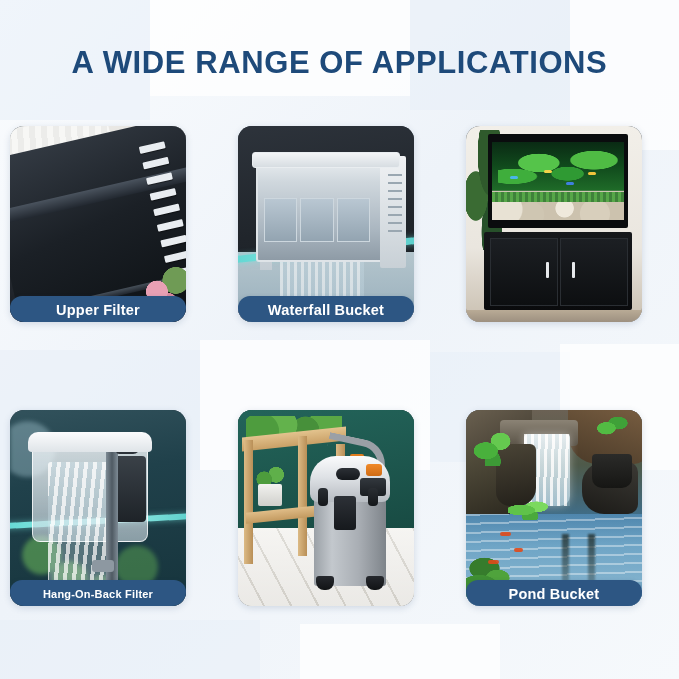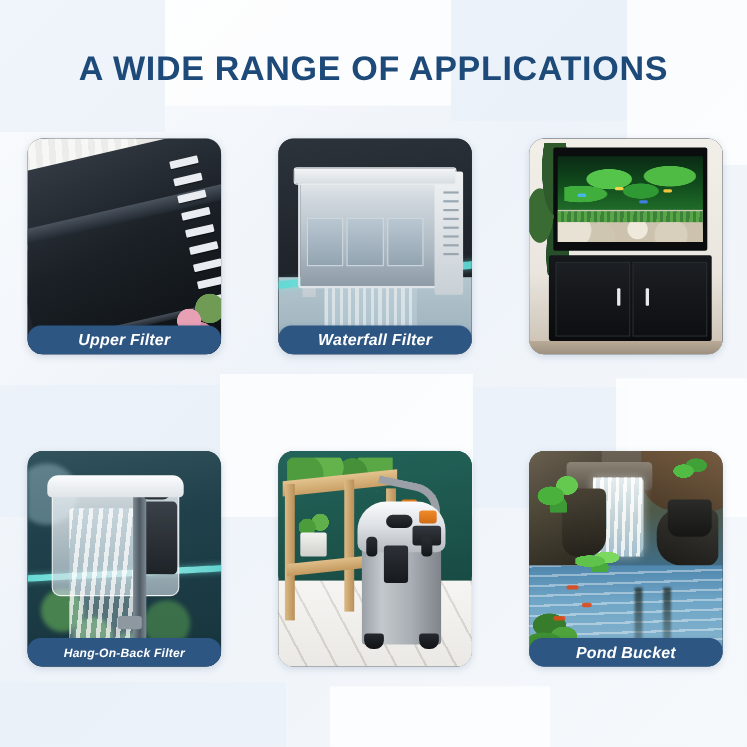--- a/index.html
+++ b/index.html
@@ -42,29 +42,28 @@
     color: #1e4a7a;
     z-index: 5;
     line-height: 38px;
     white-space: nowrap;
   }
 
   
   #cards-grid {
     position: absolute;
     top: 126px;
-    left: 25px;
+    left: 10px;
     width: 629px;
     z-index: 4;
     display: grid;
     grid-template-columns: repeat(3, 176px);
     grid-template-rows: repeat(2, 196px);
     column-gap: 52px;
     row-gap: 88px;
-    font-style: italic;
   }
 
   .card {
     position: relative;
     width: 176px;
     height: 196px;
     border-radius: 14px;
     overflow: hidden;
     box-shadow: 0 2px 7px rgba(40, 70, 110, .17);
     background: #202a33;
@@ -365,21 +364,21 @@
           <i></i>
           <i></i>
           <i></i>
           <i></i>
           <i></i>
           <i></i>
           <i></i>
       </div>
       <div class="wf-lid"></div>
     </div>
-    <div class="card-label">Waterfall Filter</div>
+    <div class="card-label">Waterfall Bucket</div>
   </div>
 
   <div class="card">
     <div class="card-photo sc-bottom">
       <div class="bt-frond"></div>
       <div class="bt-baseboard"></div>
       <div class="bt-tankframe"></div>
       <div class="bt-tankglass">
         <div class="bt-plantA"></div>
         <div class="bt-grass"></div>

